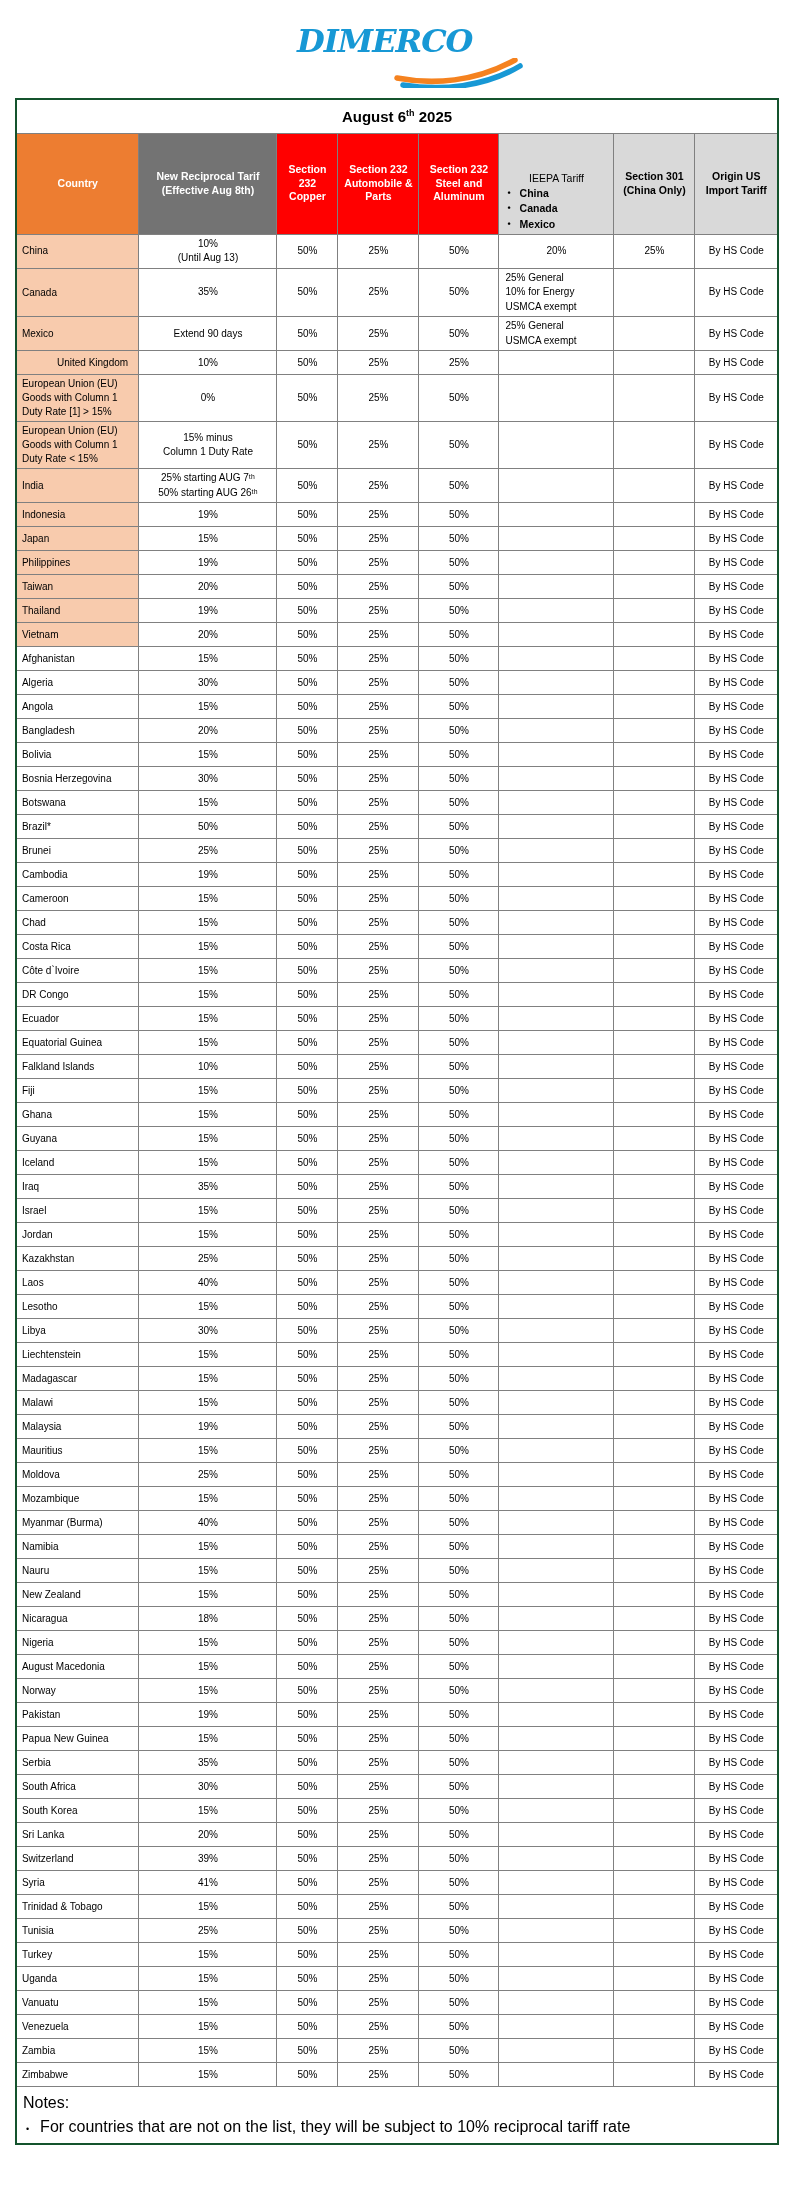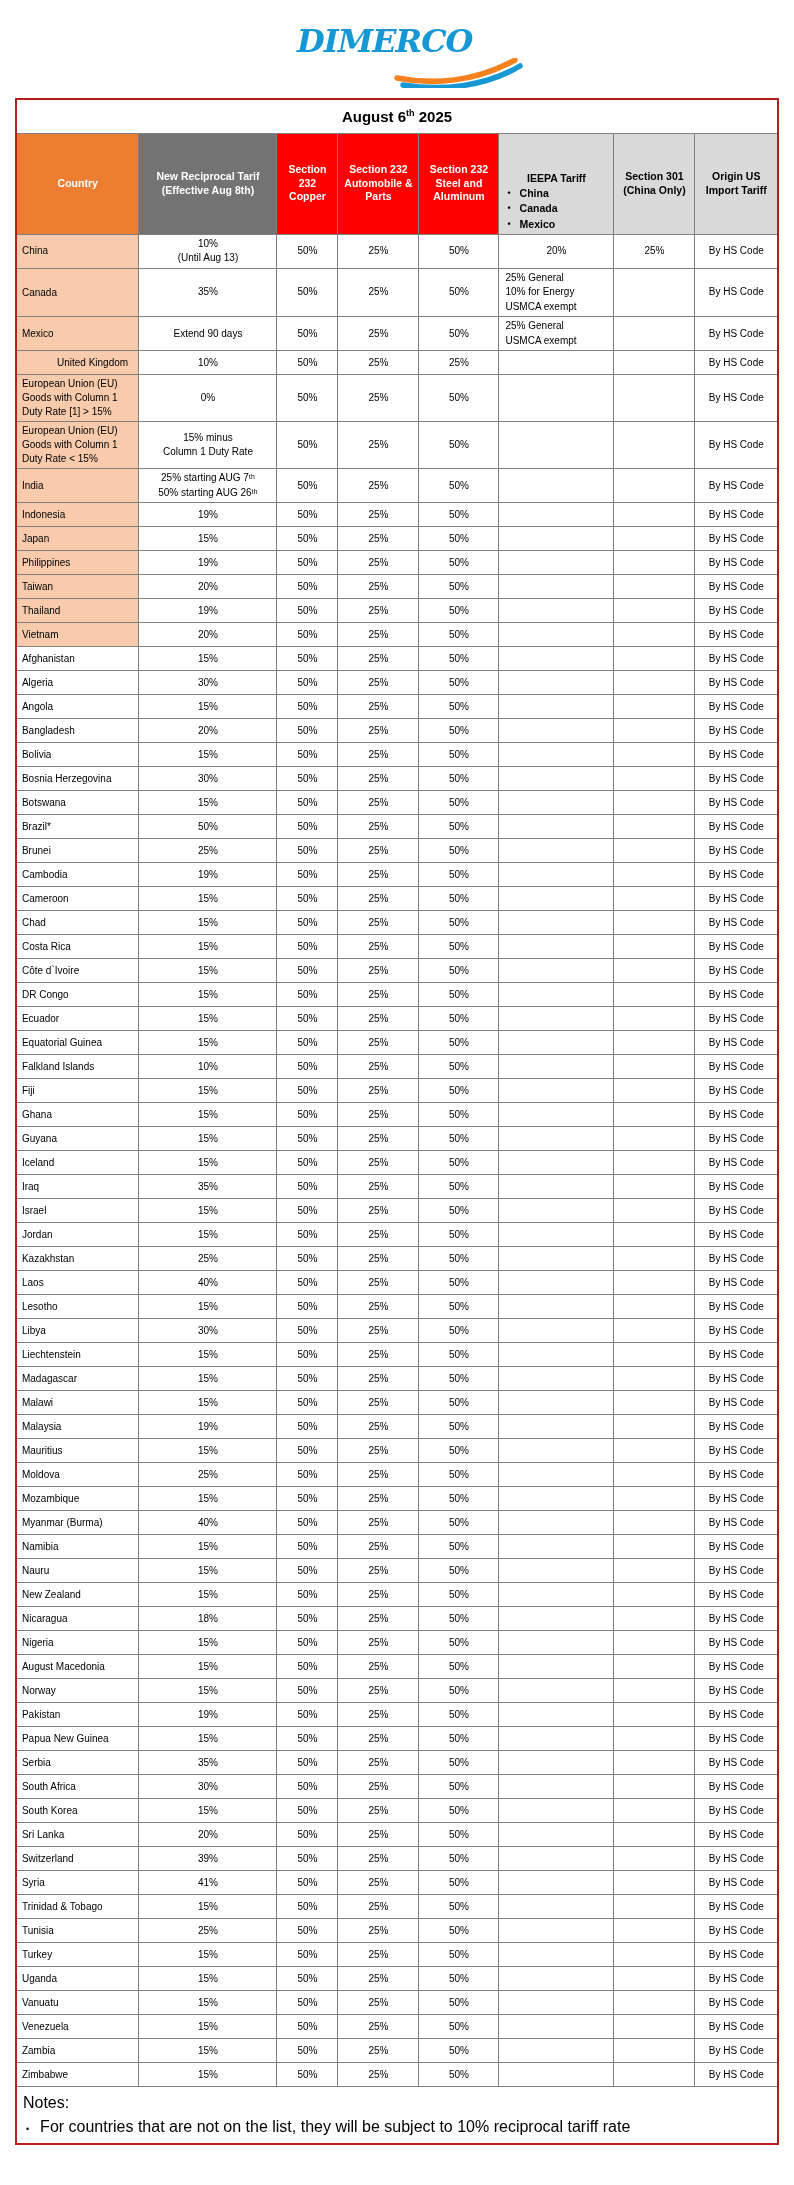--- a/index.html
+++ b/index.html
@@ -7,27 +7,27 @@
   .page{width:794px;height:2185px;background:#fff;overflow:hidden;position:relative;}
 
   
   .logo-wrap{position:relative;width:200px;margin:16px auto 0;height:74px;}
   .logo-text{font-family:"DejaVu Serif", serif;font-style:italic;font-weight:bold;
              font-size:32px;letter-spacing:-1px;display:inline-block;margin-top:6px;}
   .logo-swoosh{position:absolute;right:-26px;bottom:2px;width:130px;height:30px;}
 
   
   table.tariff{border-collapse:collapse;table-layout:fixed;width:762px;margin:8px auto 0;
-               border:2px solid #b91c1c;}
+               border:2px solid #14532d;}
   th,td{border:1px solid #808080;box-sizing:border-box;}
   .title-row th{height:34px;font-size:15px;font-weight:bold;background:#fff;text-align:center;}
   .title-row sup{font-size:9px;}
   th.hdr{font-weight:bold;font-size:10.5px;white-space:pre-line;vertical-align:middle;
          text-align:center;height:76px;padding:2px;line-height:1.3;}
-  .hdr-title{font-weight:bold;margin-top:36px;}
+  .hdr-title{font-weight:normal;margin-top:36px;}
   .hdr-bullets{text-align:left;padding-left:6px;margin-top:1px;}
   .hdr-bullet{line-height:1.45;}
   .hdr-bullet::before{content:"\2022";margin-right:9px;font-size:9px;vertical-align:1px;}
 
   td.country-cell{text-align:left;font-size:10px;padding:2px 5px;height:24px;
                   vertical-align:middle;line-height:1.4;background:#fff;}
   td.val-cell{text-align:center;font-size:10px;white-space:pre-line;padding:2px 3px;
               height:24px;vertical-align:middle;line-height:1.45;background:#fff;}
   td.val-cell.left{text-align:left;padding-left:6px;}
 

